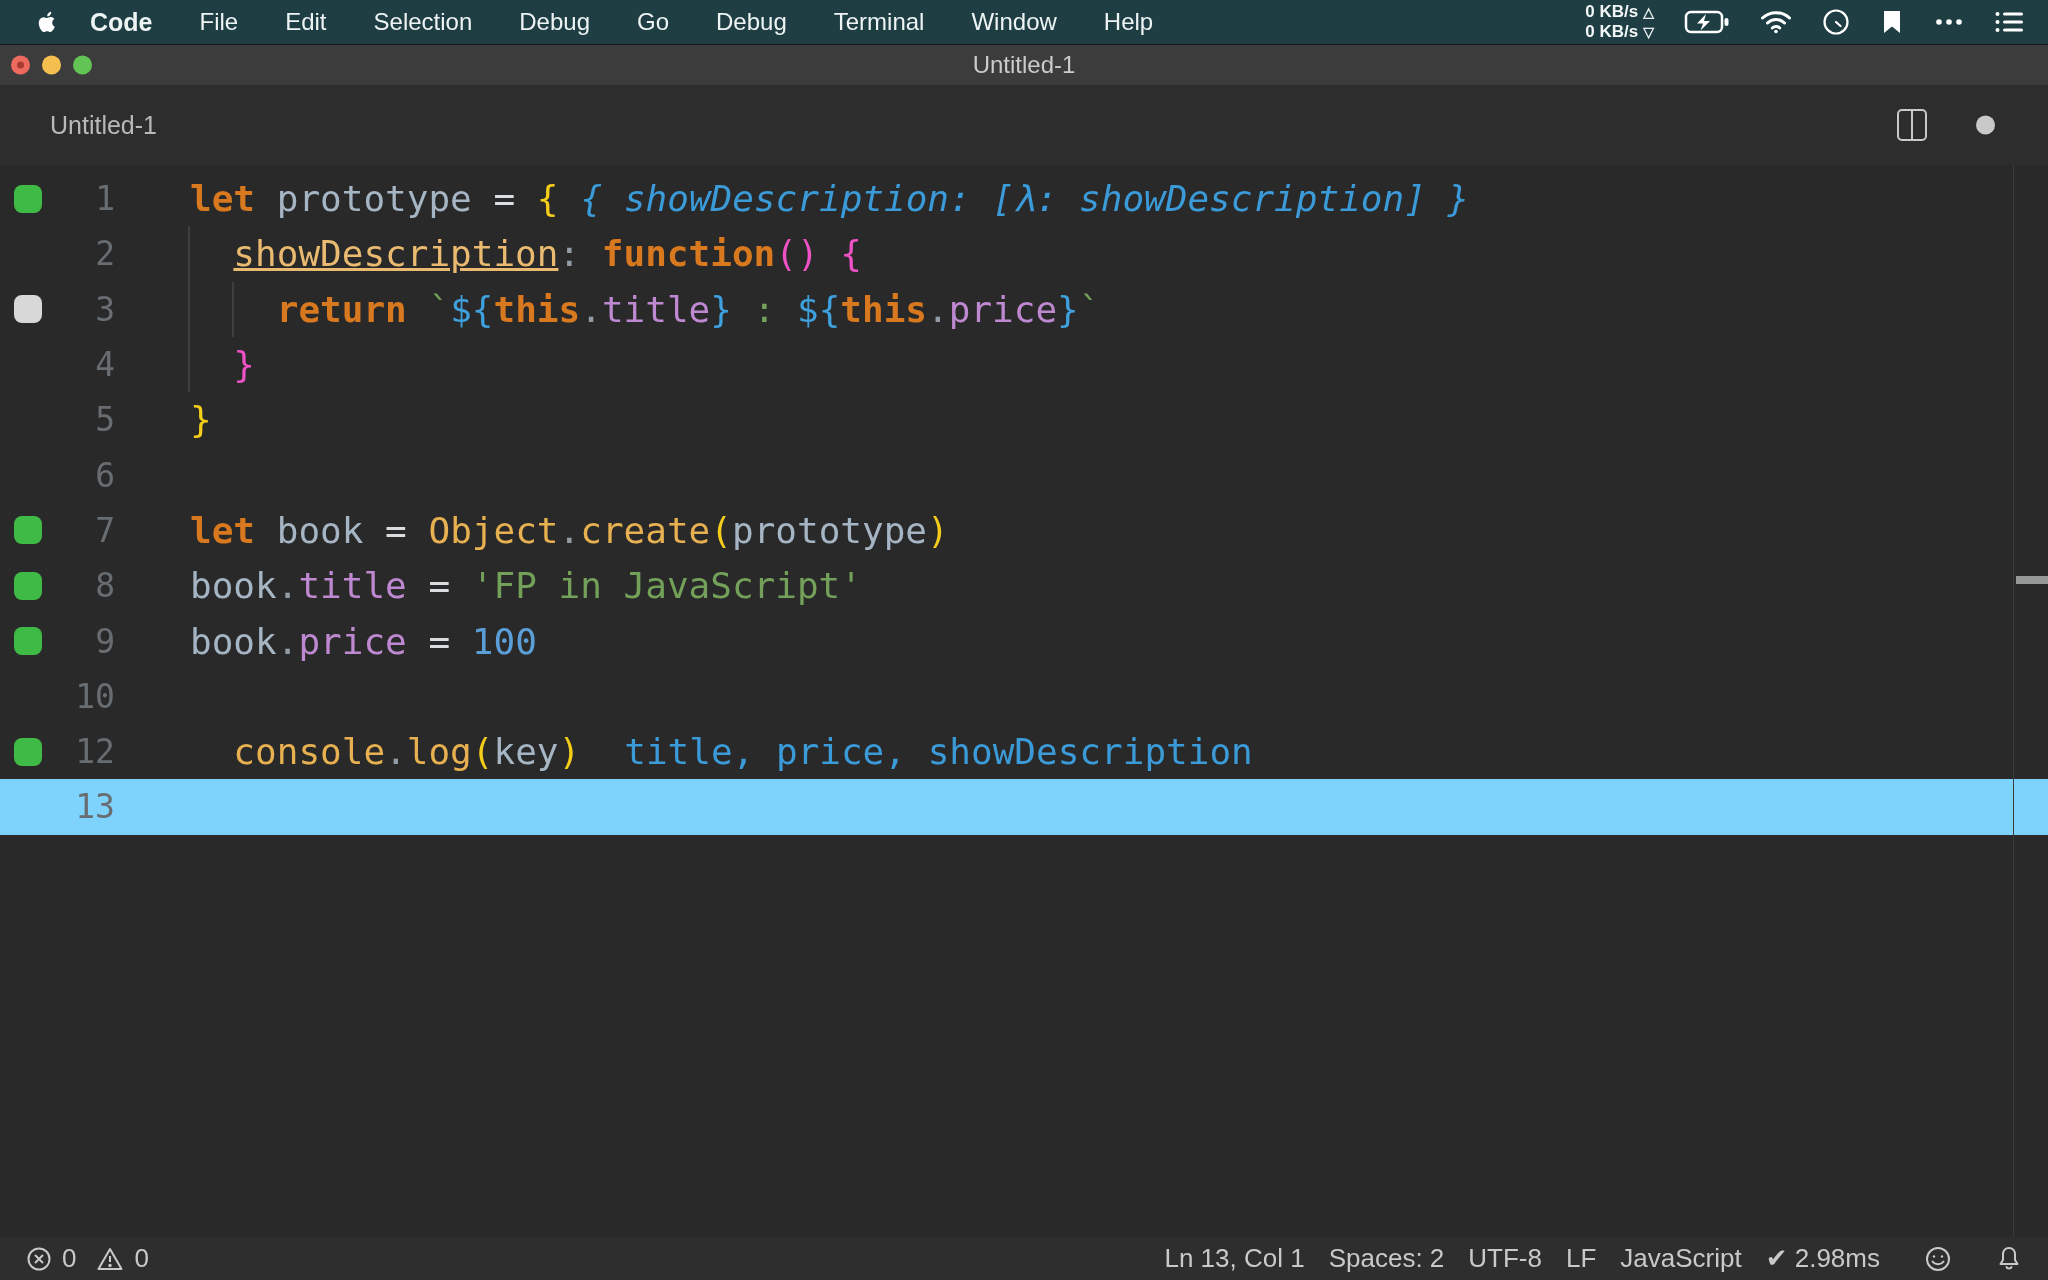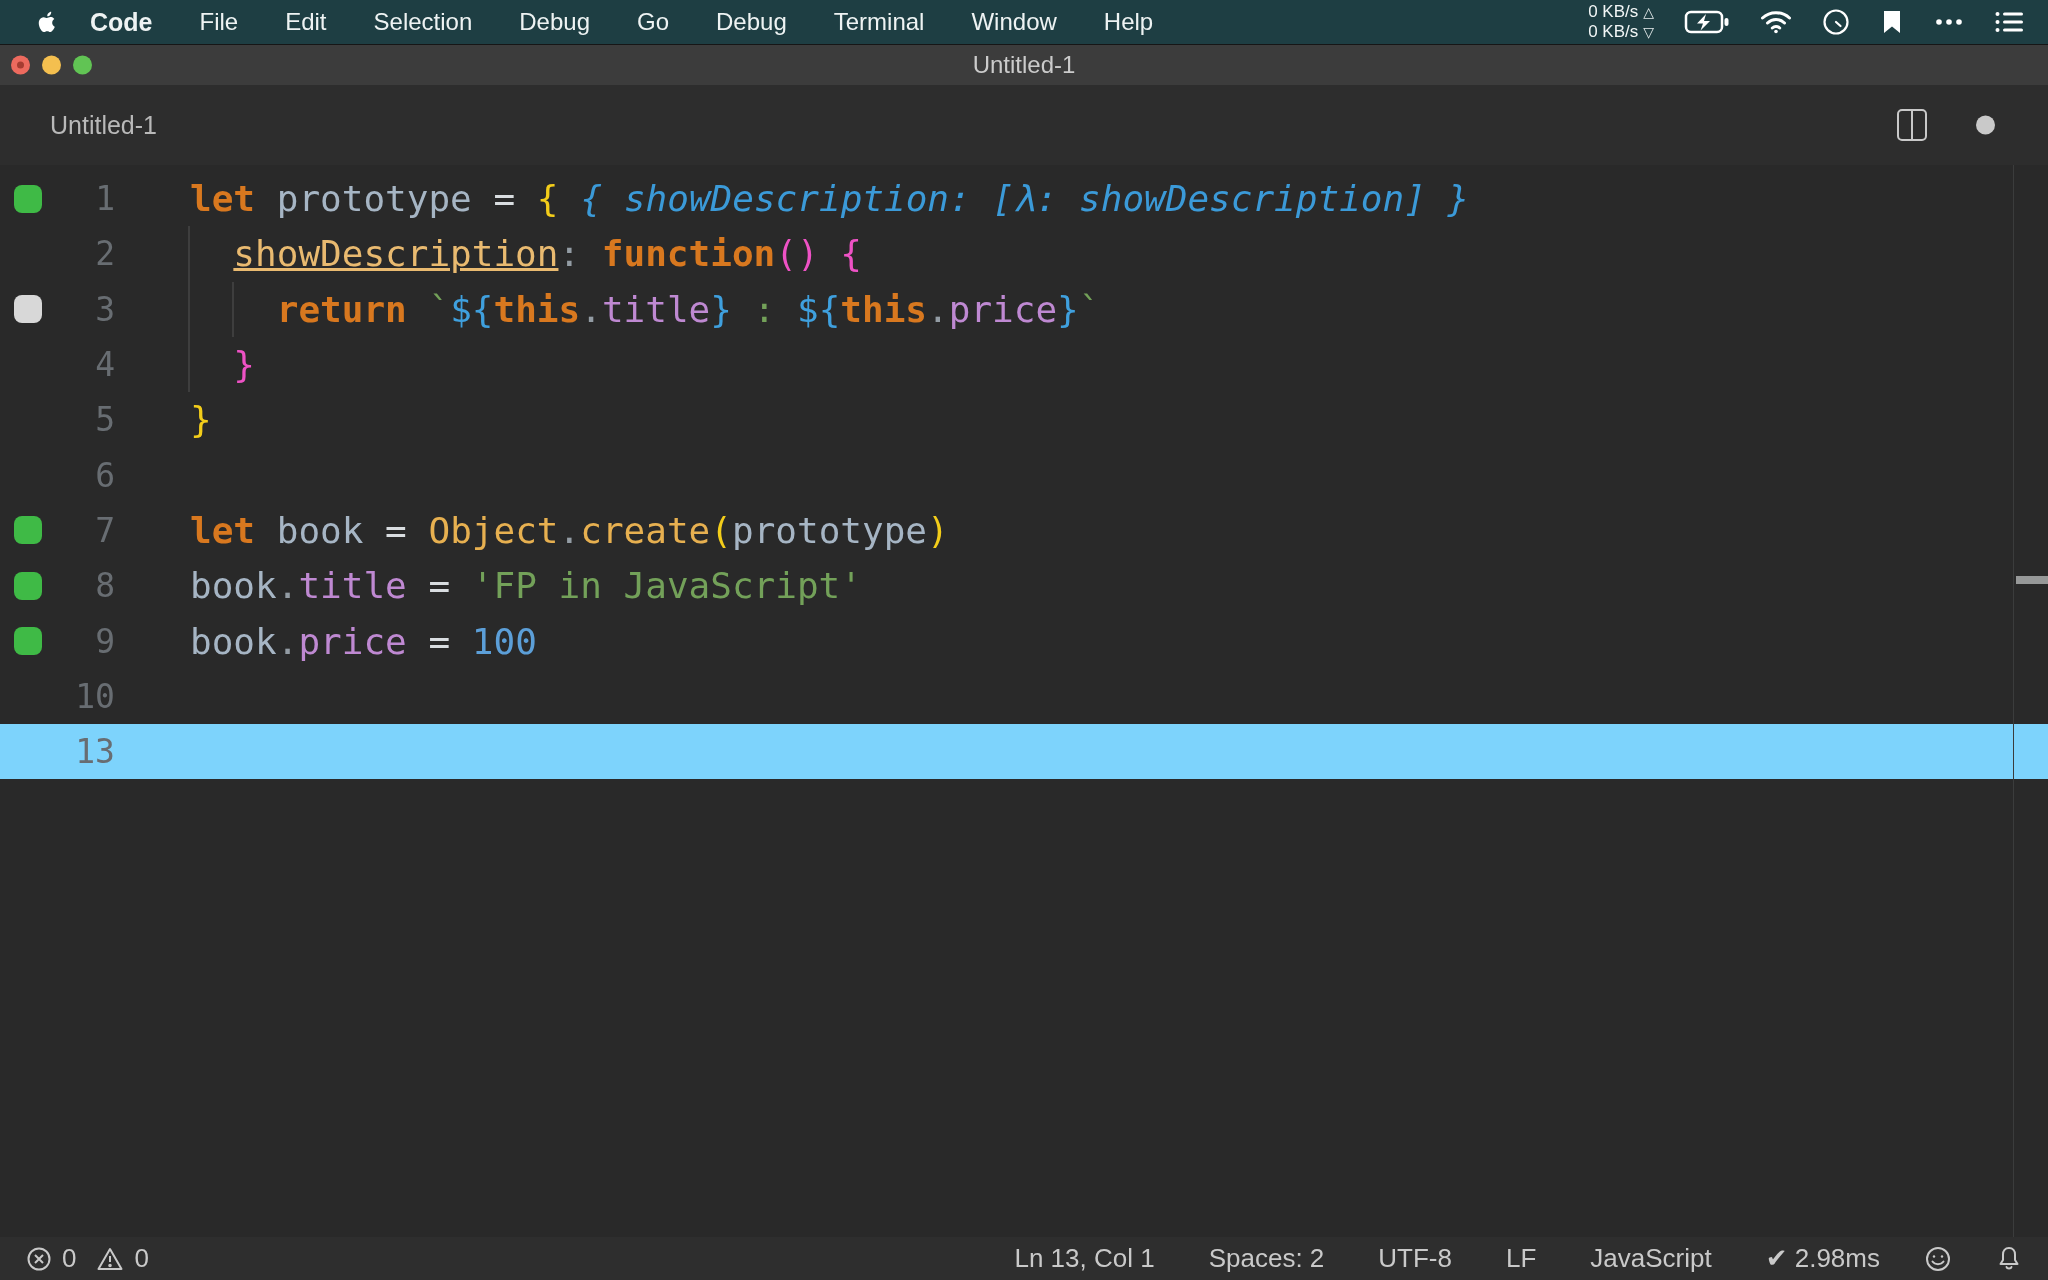--- a/index.html
+++ b/index.html
@@ -15,21 +15,21 @@
   .menubar {
     height:44px; background:var(--ui-menubar_bg,#1e3e43);
     display:flex; align-items:center; padding:0 24px;
     color:#eef3f3; font-size:24px;
   }
   .apple-wrap { margin:0 30px 0 14px; display:flex; align-items:center; }
   .menus { display:flex; align-items:center; gap:47px; }
   .menu-item { white-space:nowrap; }
   .menu-item.app-name { font-weight:bold; font-size:25px; }
   .tray { margin-left:auto; display:flex; align-items:center; gap:30px; }
-  .net { text-align:right; font-size:17px; line-height:20px; color:#f2f6f6; }
+  .net { text-align:right; font-size:17px; line-height:20px; color:#f2f6f6;font-weight:bold; }
   .net .tri { font-size:14px; opacity:.95; margin-left:5px; }
   .tray svg { display:block; }
 
   
   .titlebar {
     height:41px; background:var(--ui-titlebar_bg,#3c3c3c);
     border-top:1px solid #161616;
     position:relative; display:flex; align-items:center; justify-content:center;
     color:#cbcbcb; font-size:24px;
   }
@@ -232,20 +232,25 @@
       <div class="line">
         <span class="sq green"></span>
         <span class="ln">9</span>
         <span class="code"><span class="tk-v">book</span><span class="tk-p">.</span><span class="tk-prop2">price</span><span> </span><span class="tk-op">=</span><span> </span><span class="tk-num">100</span></span>
       </div>
       <div class="line">
         <span class="sq"></span>
         <span class="ln">10</span>
         <span class="code"></span>
       </div>
+      <div class="line">
+        <span class="sq green"></span>
+        <span class="ln">12</span>
+        <span class="code"><span>  </span><span class="tk-fn">console</span><span class="tk-p">.</span><span class="tk-fn">log</span><span class="tk-b1">(</span><span class="tk-v">key</span><span class="tk-b1">)</span><span class="tk-ph" style="margin-left: 44px;">title, price, showDescription</span></span>
+      </div>
       <div class="line current">
         <span class="sq"></span>
         <span class="ln">13</span>
         <span class="code"></span>
       </div>
     </div>
   <div class="indent-guide guide-a"></div>
   <div class="indent-guide guide-b"></div>
   <div class="scroll-divider"></div>
   <div class="ruler-marker"></div>
@@ -259,21 +264,21 @@
     </svg>
     <span class="count">0</span>
     <svg width="28" height="26" viewBox="0 0 28 26" fill="none" stroke="#c9c9c9" stroke-width="2">
       <path d="M14 3 L25.5 23 H2.5 Z" stroke-linejoin="round"></path>
       <path d="M14 10 v6"></path>
       <circle cx="14" cy="19.5" r="0.8" fill="#c9c9c9"></circle>
     </svg>
     <span class="count">0</span>
   </div>
   <div class="sb-right">
-    <span id="sb-items" style="display:flex;align-items:center;gap:54px;">
+    <span id="sb-items" style="display:flex;align-items:center;gap:24px;">
         <span class="sb-item">Ln 13, Col 1</span>
         <span class="sb-item">Spaces: 2</span>
         <span class="sb-item">UTF-8</span>
         <span class="sb-item">LF</span>
         <span class="sb-item">JavaScript</span>
         <span class="sb-item">✔ 2.98ms</span>
       </span>
     <span>
       <svg width="28" height="28" viewBox="0 0 28 28" fill="none" stroke="#c9c9c9" stroke-width="2">
         <circle cx="14" cy="14" r="11"></circle>

